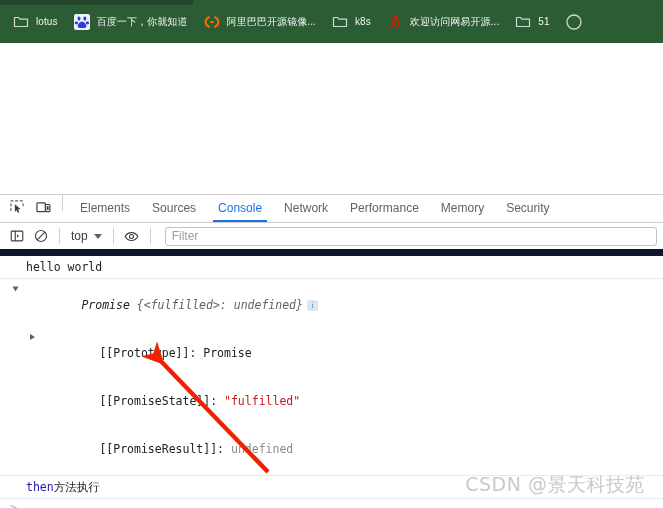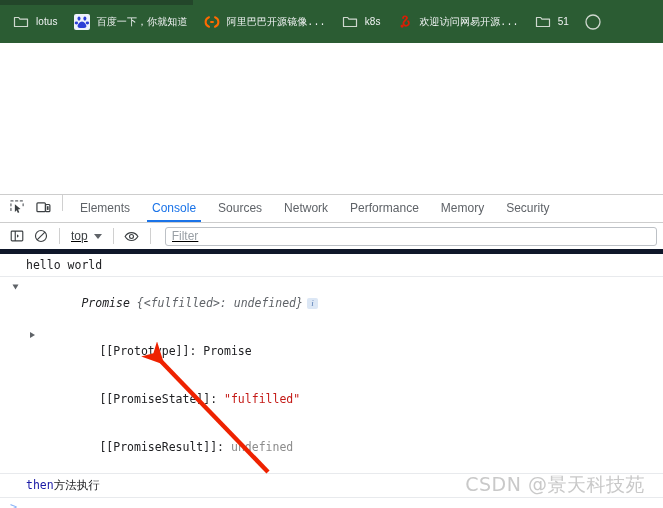--- a/index.html
+++ b/index.html
@@ -120,24 +120,23 @@
     bottom: -1px;
     height: 2px;
     background: #1a73e8;
   }
 
   
   #console-toolbar {
     height: 26px;
     display: flex;
     align-items: center;
-    border-bottom: 5px solid #0f172a;
+    border-bottom: 7px solid #0f172a;
     background: #ffffff;
     padding-left: 5px;
-    text-decoration: underline;
   }
   .ct-icon {
     width: 24px; height: 22px;
     display: flex;
     align-items: center;
     justify-content: center;
     border-radius: 2px;
   }
   #context-select {
     display: flex;
@@ -229,21 +228,21 @@
     text-align: center;
     font-family: "Liberation Serif", serif;
     font-style: italic;
     font-size: 9px;
     color: #5a7fb5;
     background: #dce7f5;
     border-radius: 2px;
     vertical-align: 1px;
     margin-left: 4px;
   }
-  .cn-text { font-family: Liberation Mono, monospace; }
+  .cn-text { font-family: Liberation Sans, sans-serif; }
   .kw-then { color: #1a1aa6; text-align: right; }
 
   #console-prompt {
     position: relative;
     height: 18px;
     padding-left: 26px;
   }
   #console-prompt .prompt-caret {
     position: absolute;
     left: 10px;
@@ -366,22 +365,22 @@
     <div class="dt-tool-icon">
       <svg width="15" height="15" viewBox="0 0 16 16">
         <rect x="1" y="3" width="9" height="9.5" rx="1" fill="none" stroke="#3c4043" stroke-width="1.3"></rect>
         <rect x="10.2" y="4.8" width="4.6" height="7.7" rx="1" fill="none" stroke="#3c4043" stroke-width="1.3"></rect>
         <rect x="11.6" y="6.6" width="1.8" height="4" fill="#3c4043"></rect>
       </svg>
     </div>
     <div class="tb-sep"></div>
 
     <div class="dt-tab">Elements</div>
+    <div class="dt-tab">Sources</div>
     <div class="dt-tab active">Console</div>
-    <div class="dt-tab">Sources</div>
     <div class="dt-tab">Network</div>
     <div class="dt-tab">Performance</div>
     <div class="dt-tab">Memory</div>
     <div class="dt-tab">Security</div>
   </div>
 
   <div id="console-toolbar">
     <div class="ct-icon">
       <svg width="14" height="14" viewBox="0 0 16 16">
         <rect x="1.4" y="2.4" width="13.2" height="11.2" rx="1" fill="none" stroke="#3c4043" stroke-width="1.3"></rect>

